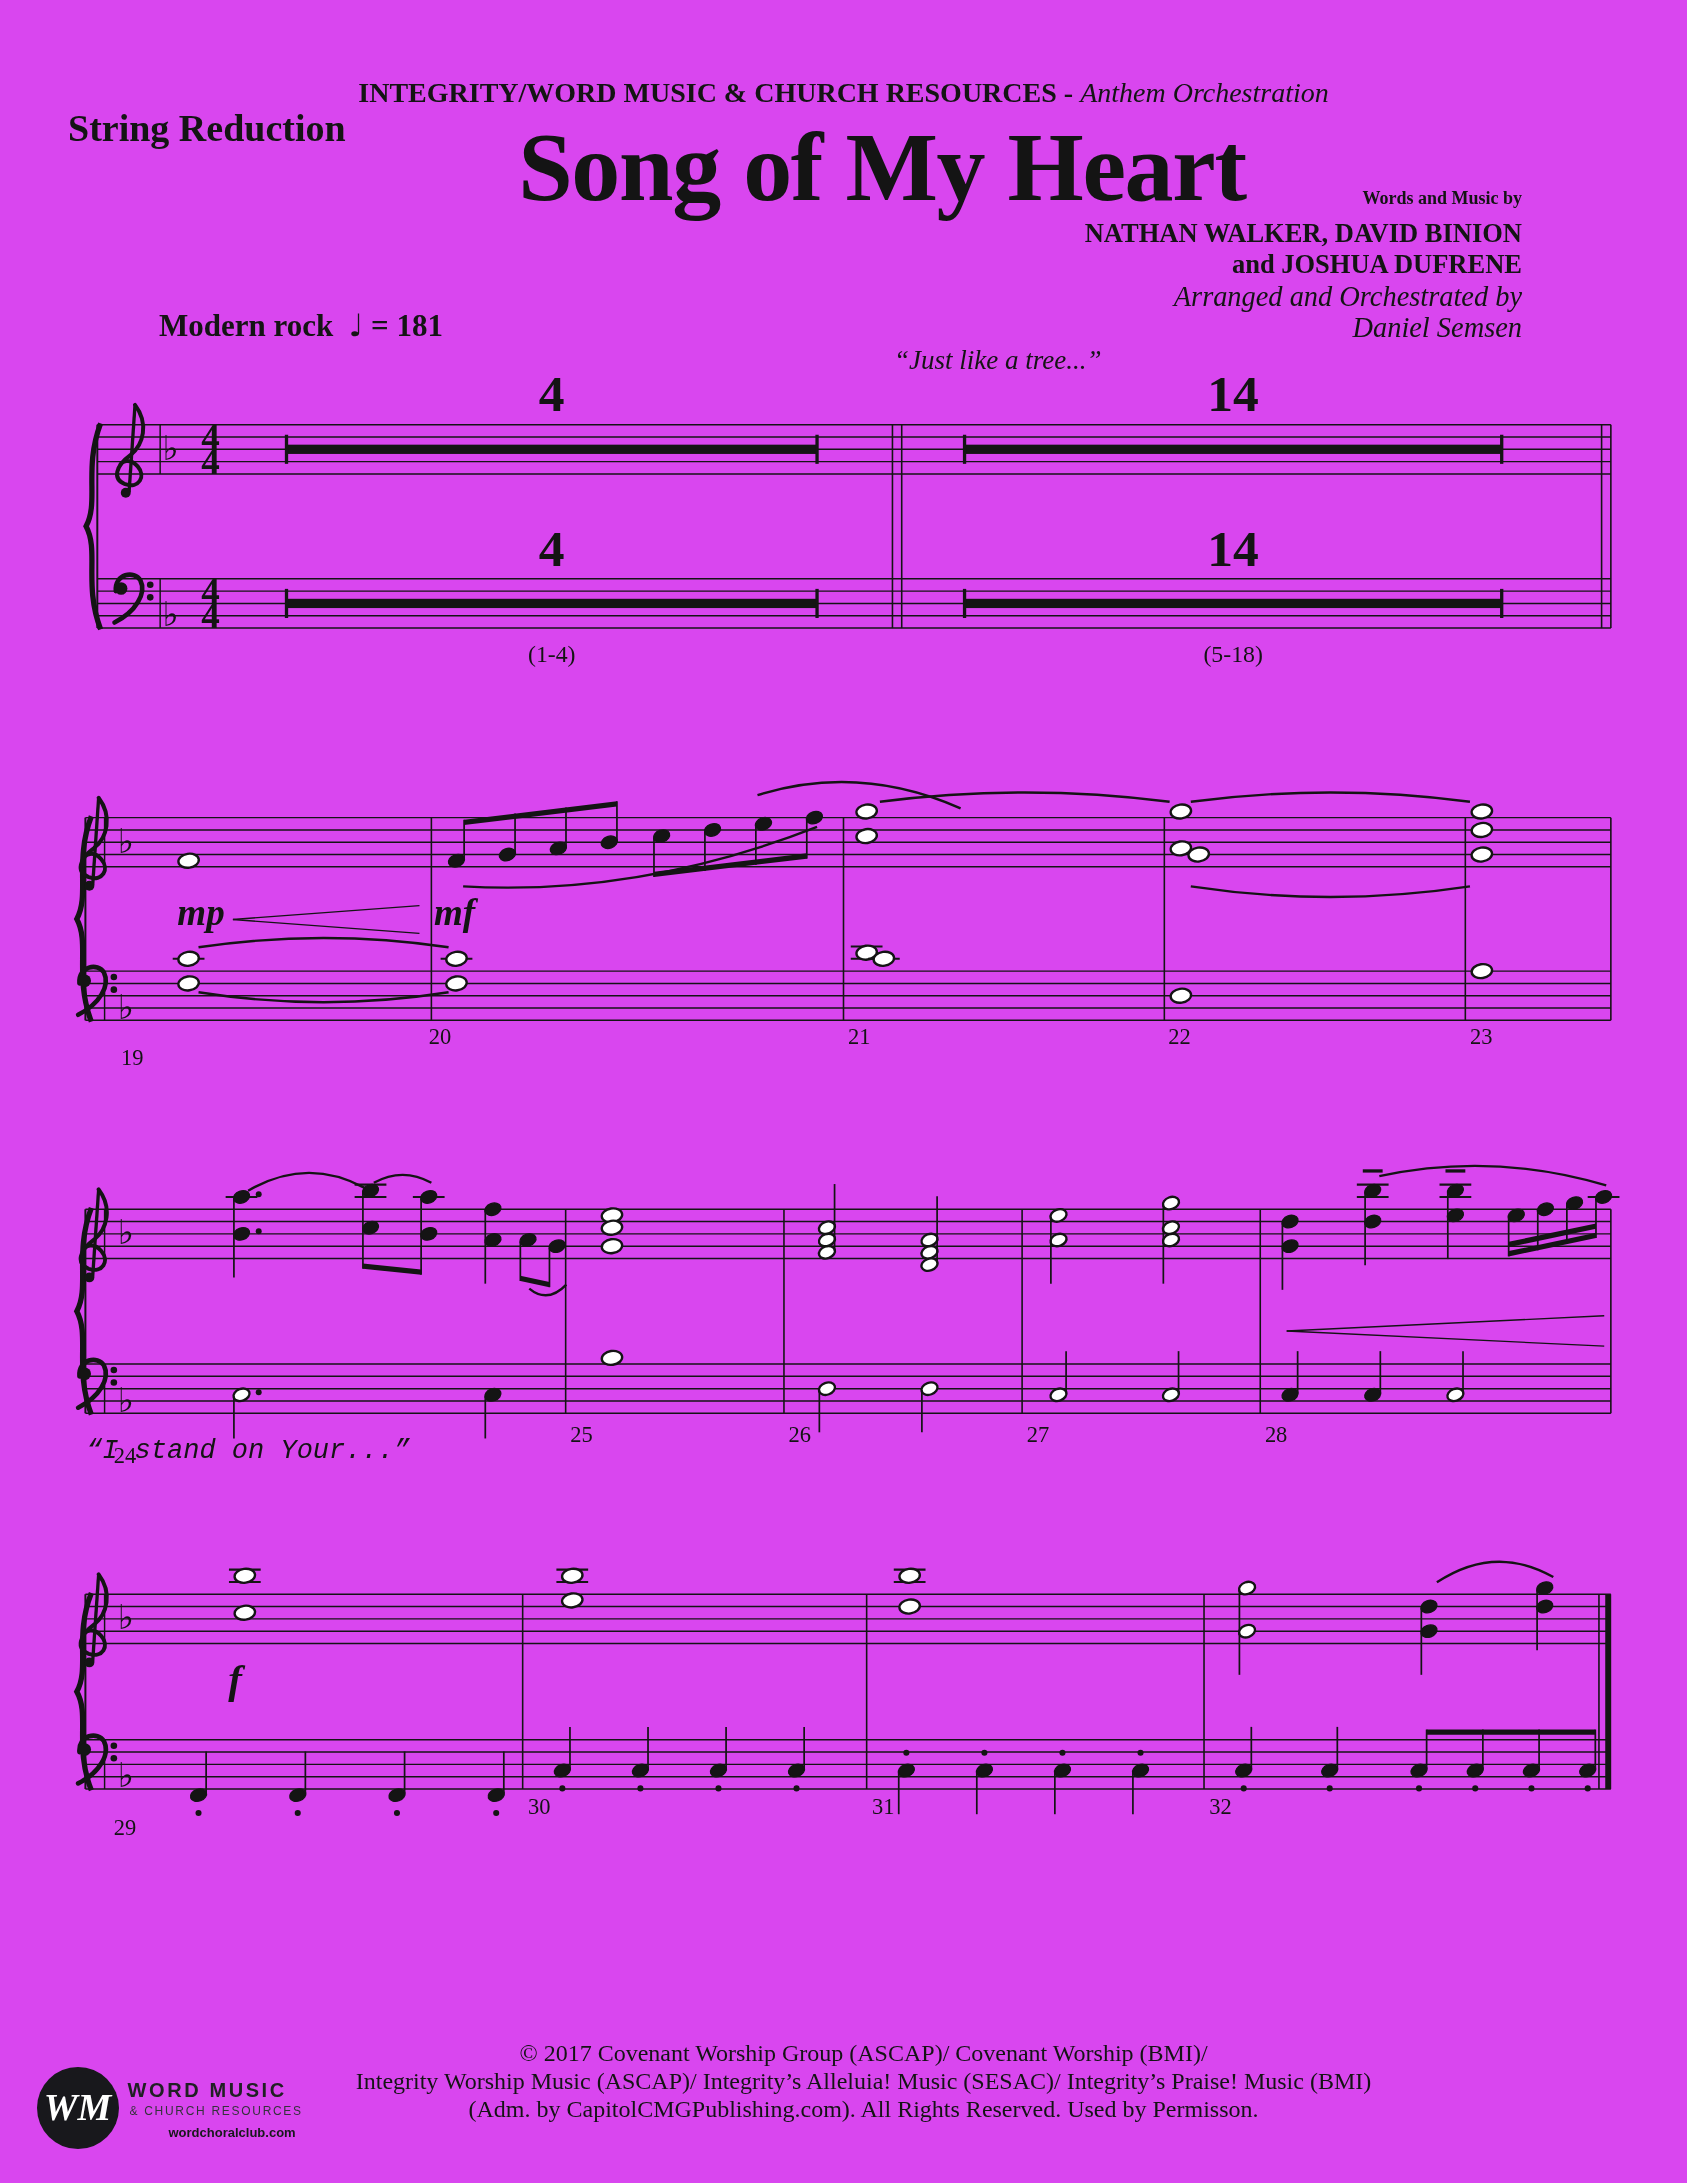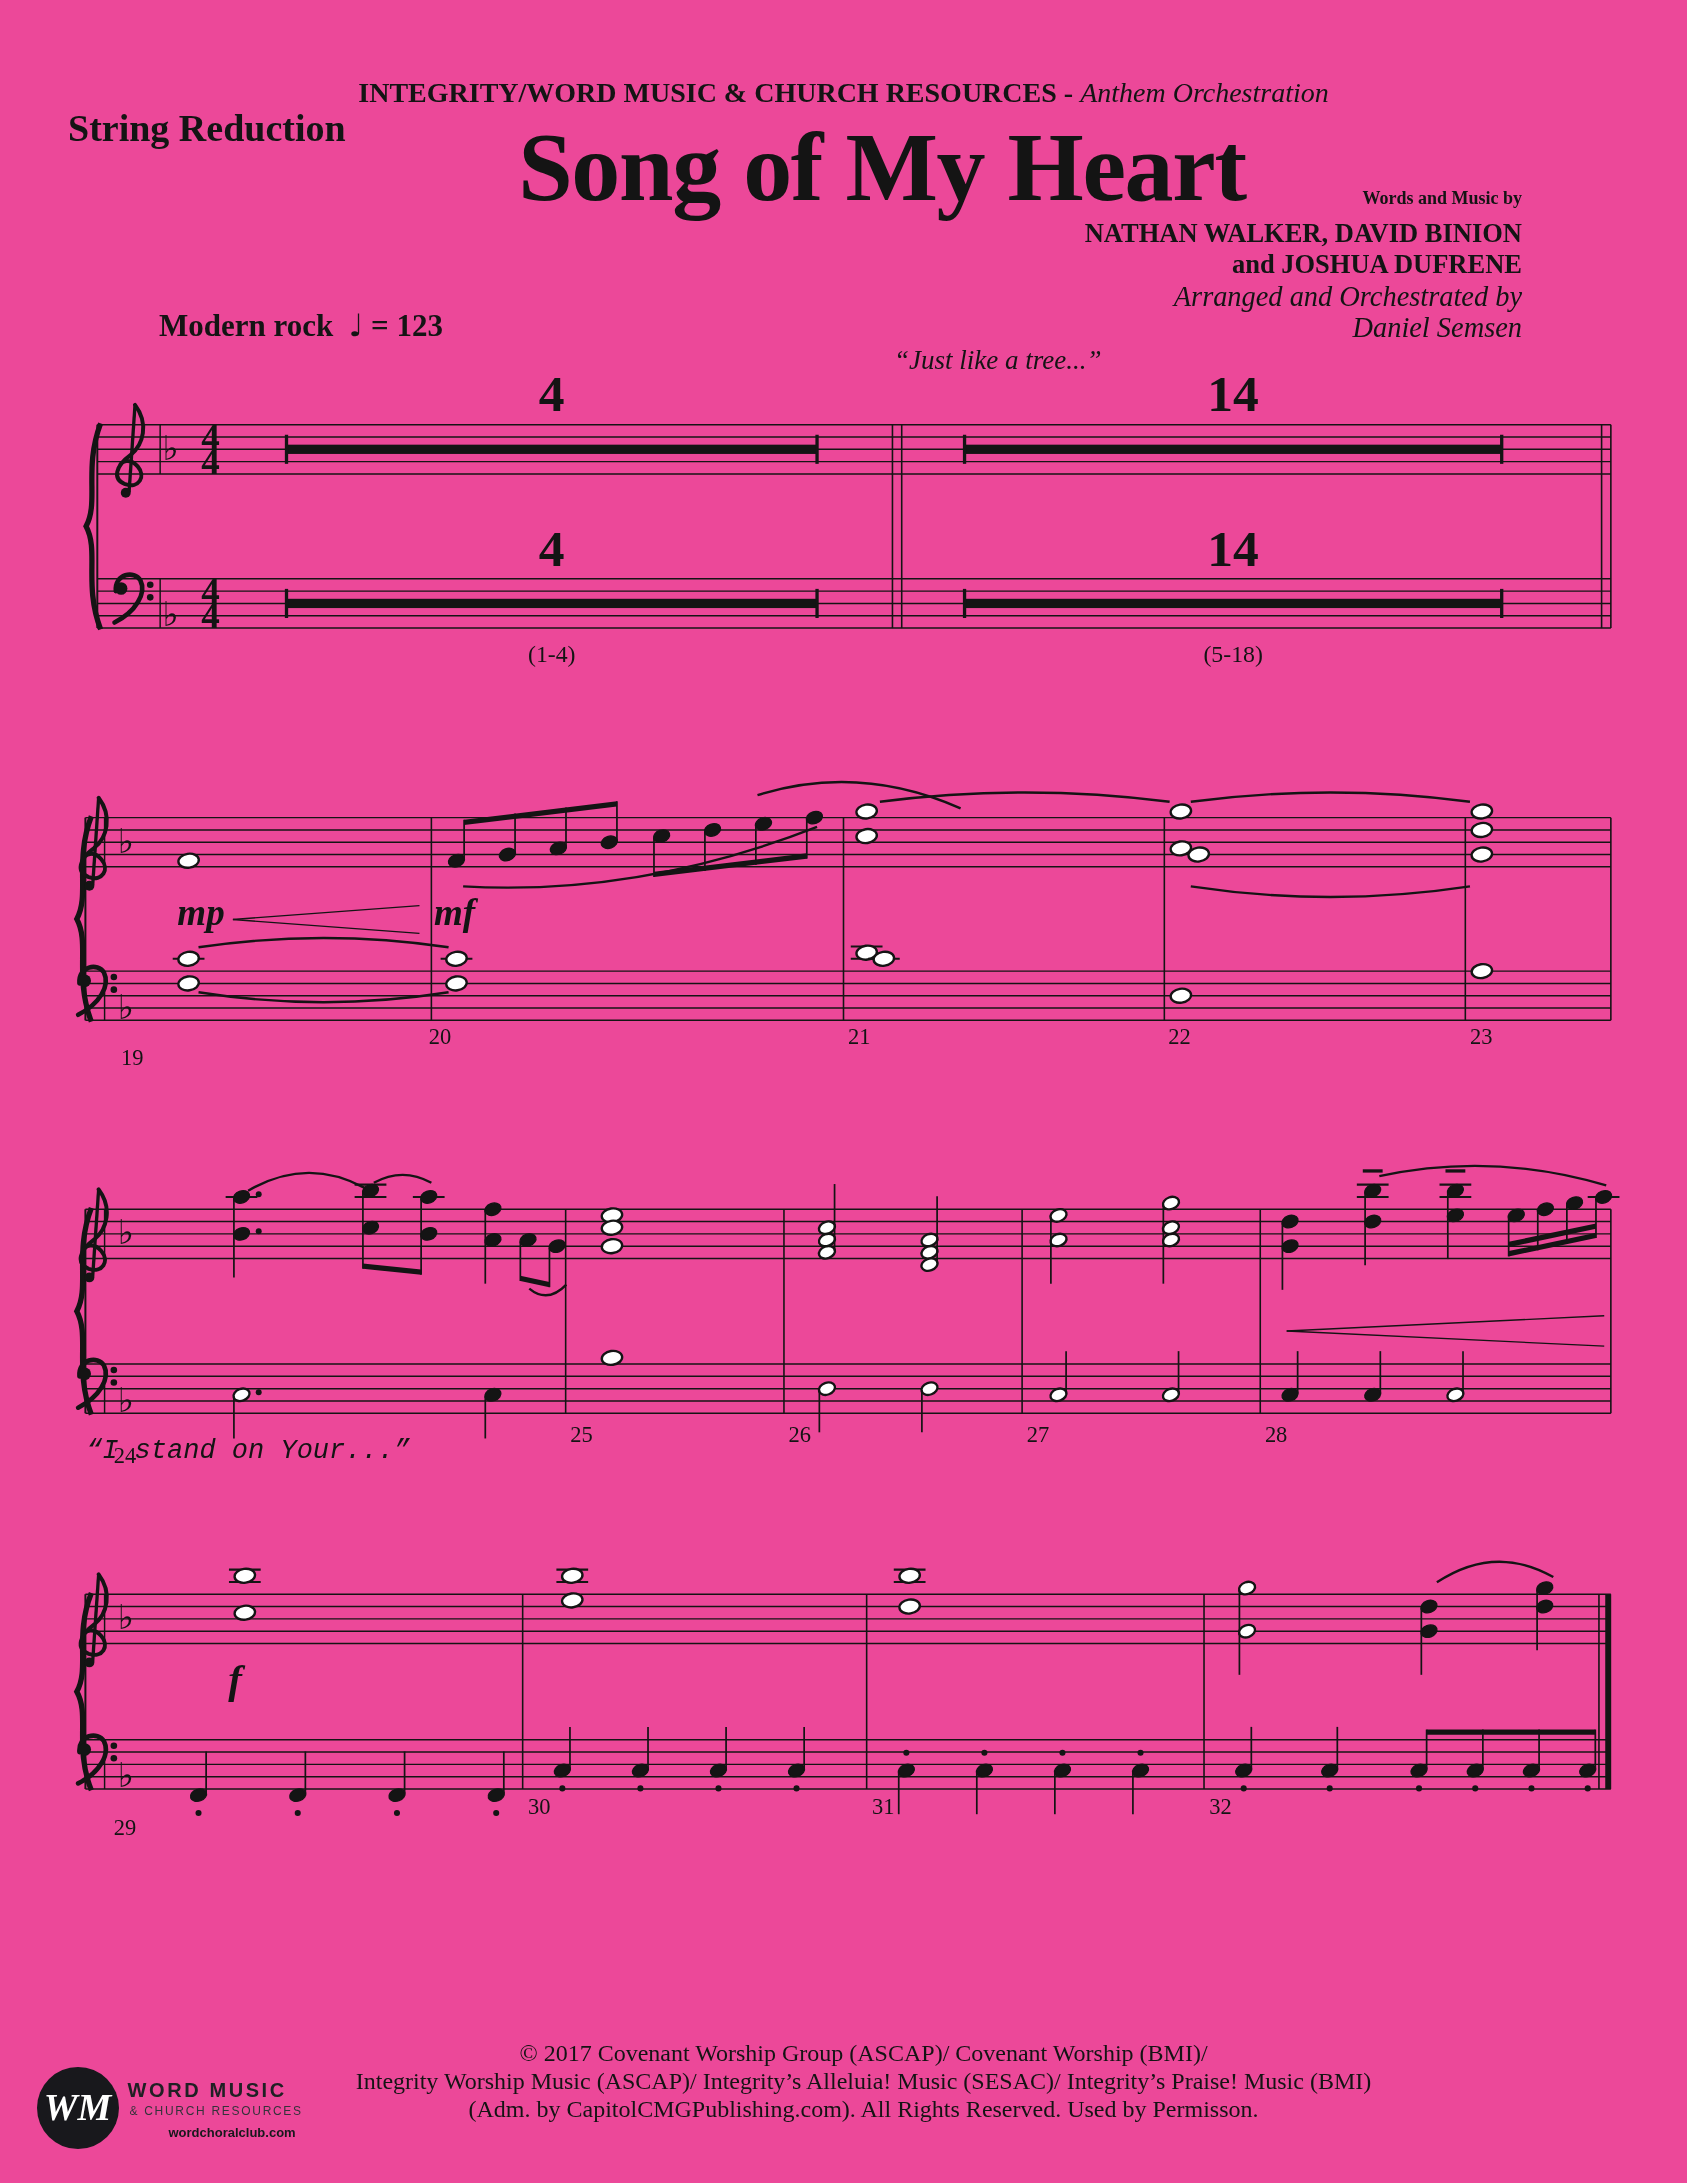--- a/index.html
+++ b/index.html
@@ -1,16 +1,16 @@
 <!DOCTYPE html>
 <html style="font-size:10.6px"><head>
 <meta charset="utf-8">
 <style>
   html,body{margin:0;padding:0;background:#e8e8e8;}
-  #page{position:relative;width:1687px;height:2183px;background:#ec4899;overflow:hidden;
+  #page{position:relative;width:1687px;height:2183px;background:#d946ef;overflow:hidden;
         font-family:"Liberation Serif",serif;color:#141414;}
   .abs{position:absolute;white-space:nowrap;}
   .serif-b{font-family:"Liberation Serif",serif;font-weight:bold;}
   .serif-i{font-family:"Liberation Serif",serif;font-style:italic;}
   .music-glyph{font-family:"DejaVu Sans",sans-serif;}
   #header-line{top:77px;left:0;width:1687px;text-align:center;font-size:28px;}
   #part-name{top:106px;left:68px;font-size:38px;font-weight:bold;}
   #page-title{top:111px;left:0;width:1764px;text-align:center;font-size:98px;font-weight:bold;letter-spacing:-1.3px;}
   .credit{right:165px;text-align:right;}
   #credit-words{top:188px;font-size:18px;}
@@ -41,21 +41,21 @@
 
   <div id="part-name" class="abs">String Reduction</div>
   <div id="page-title" class="abs">Song of My Heart</div>
 
   <div id="credit-words" class="abs credit serif-b">Words and Music by</div>
   <div id="credit-comp1" class="abs credit serif-b">NATHAN WALKER, DAVID BINION</div>
   <div id="credit-comp2" class="abs credit serif-b">and JOSHUA DUFRENE</div>
   <div id="credit-arr" class="abs credit serif-i">Arranged and Orchestrated by</div>
   <div id="credit-arrname" class="abs credit serif-i">Daniel Semsen</div>
 
-  <div id="tempo" class="abs"><span>Modern rock</span>&nbsp;&nbsp;<span class="music-glyph">♩</span>&nbsp;<span>= 123</span></div>
+  <div id="tempo" class="abs"><span>Modern rock</span>&nbsp;&nbsp;<span class="music-glyph">♩</span>&nbsp;<span>= 181</span></div>
 
   <div id="cue-1" class="abs cue">“Just like a tree...”</div>
   <div id="cue-2" class="abs cue">“I stand on Your...”</div>
 
   <svg id="score" width="1687" height="2183" viewBox="0 0 2550 3300">
       <g>
         <path d="M 152 640 C 126 708.508 150 758.332 130 795.7
                C 150 833.068 126 882.8919999999999 152 951.4" fill="none" stroke="#141414" stroke-width="8"></path>
         <line x1="147" y1="642" x2="147" y2="949.4" stroke="#141414" stroke-width="3"></line>
         <line x1="147" y1="642" x2="2435" y2="642" stroke="#141414" stroke-width="2.2"></line>

